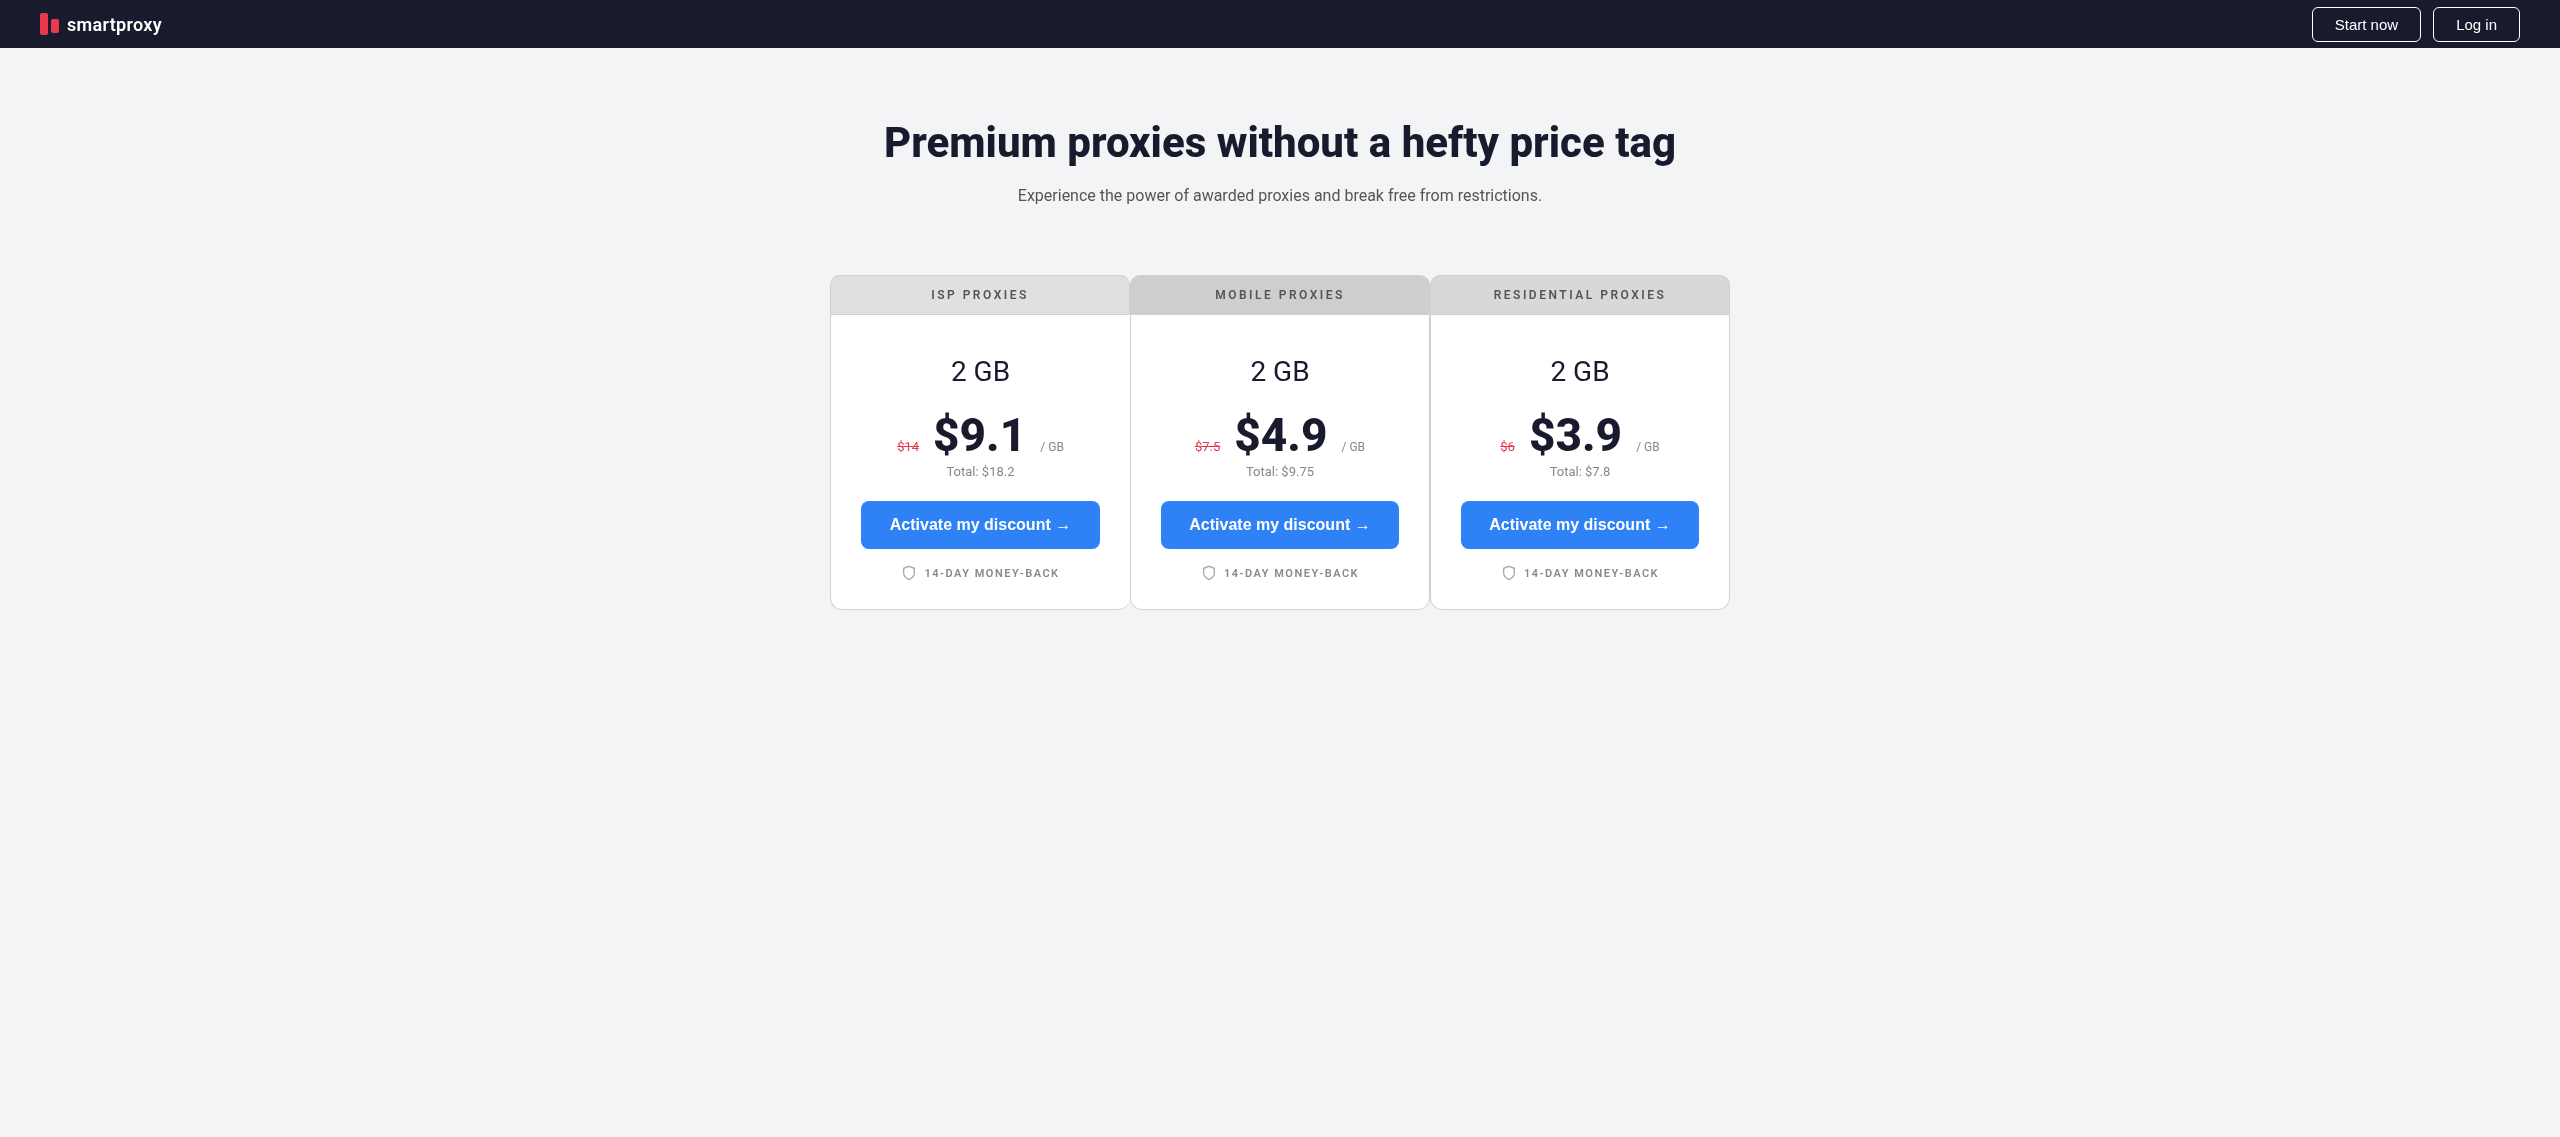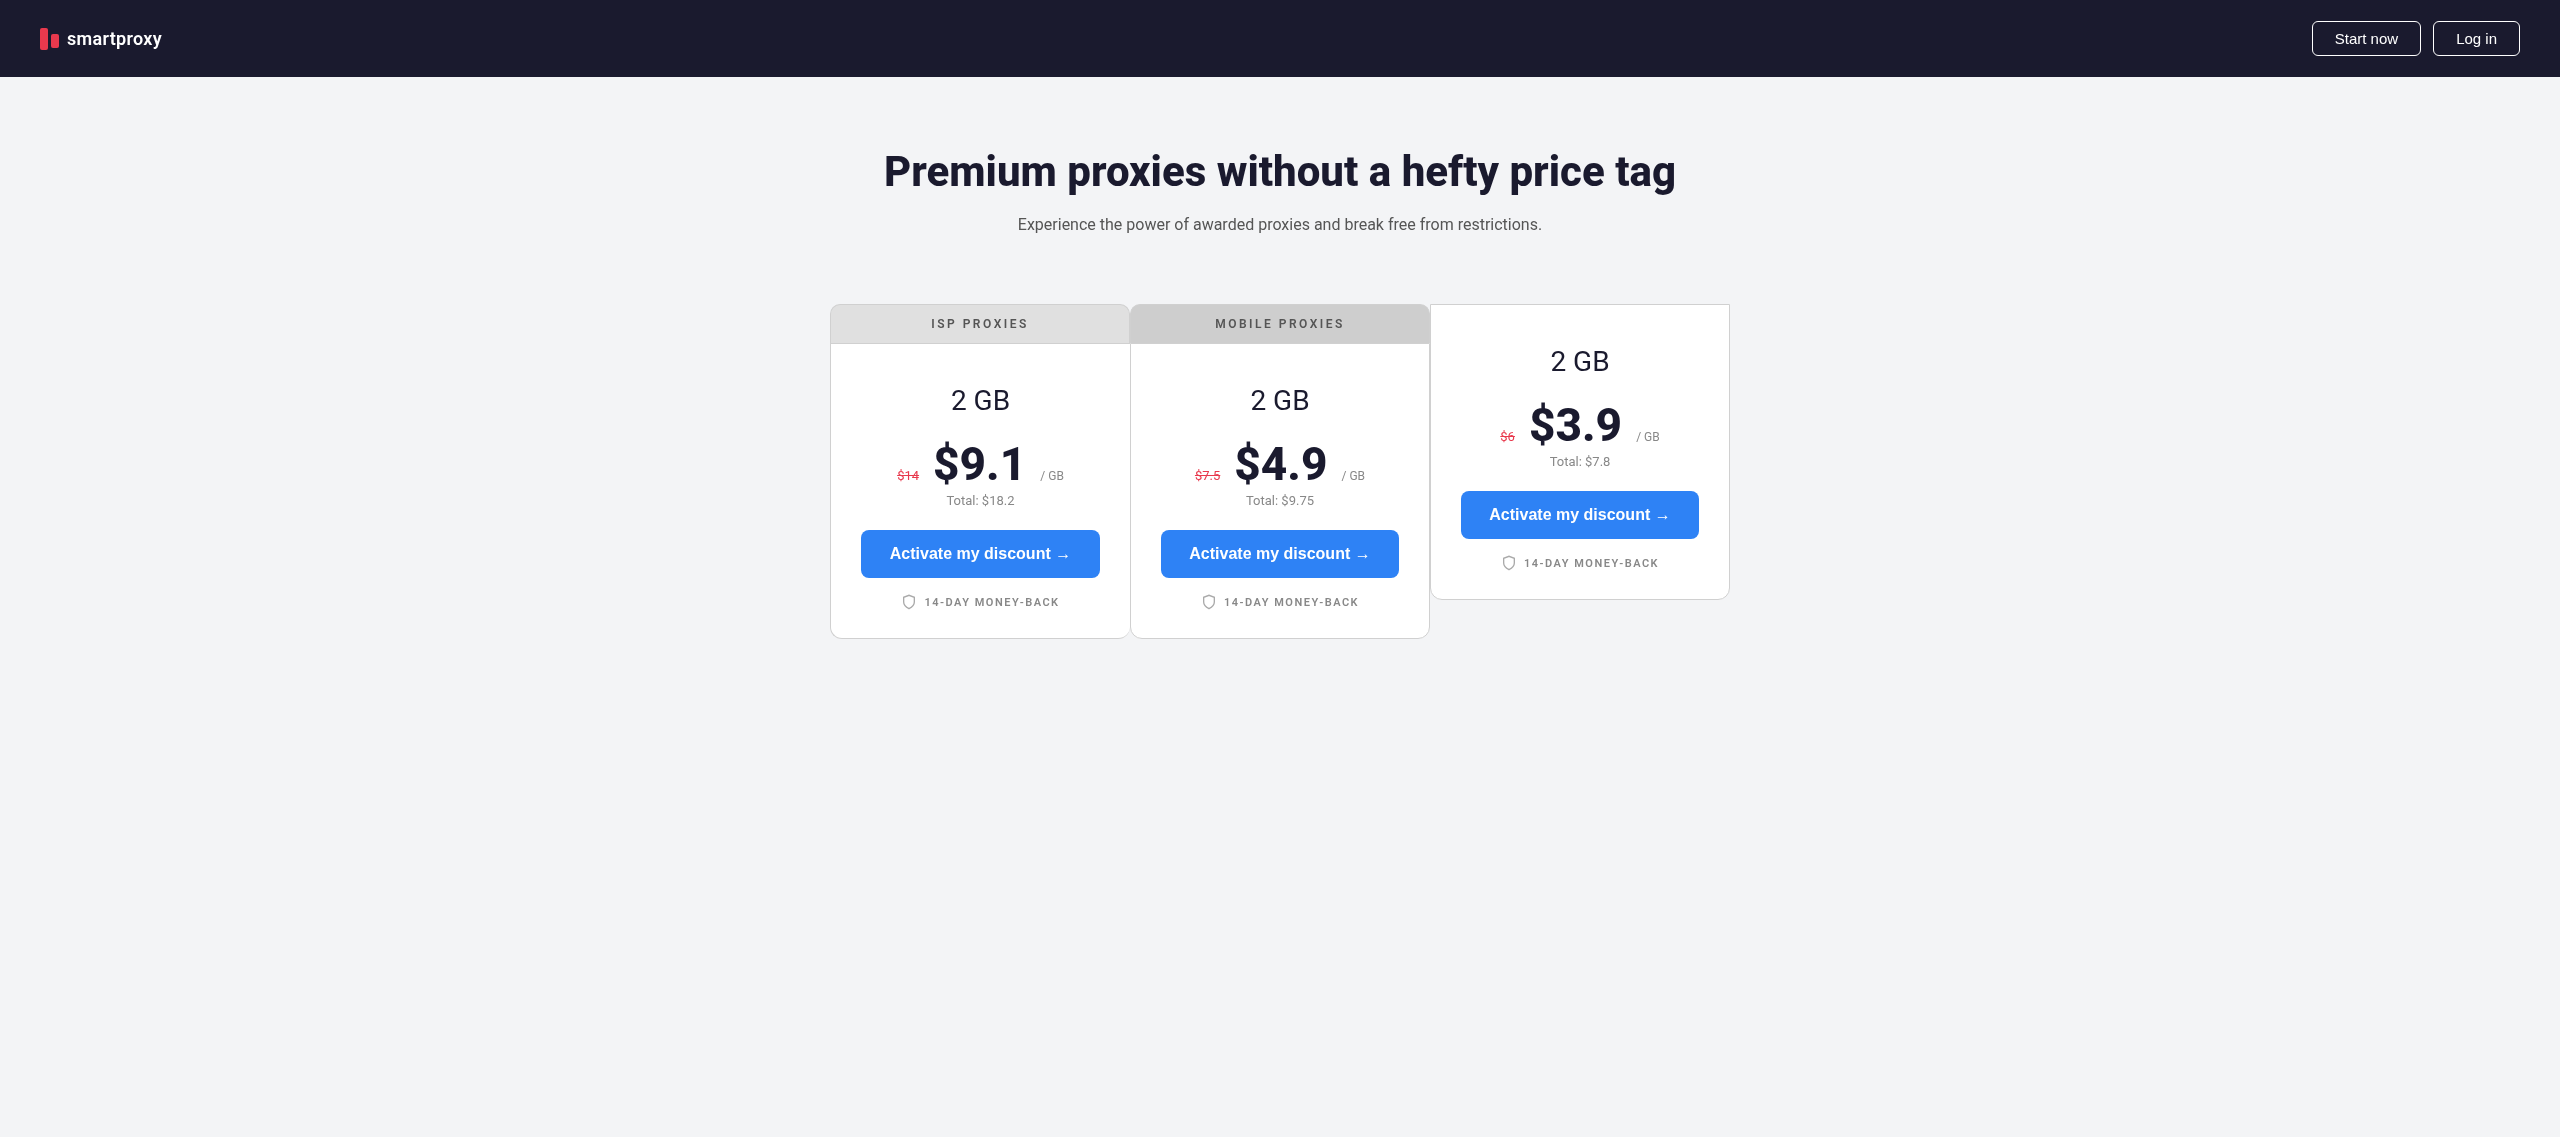--- a/index.html
+++ b/index.html
@@ -14,21 +14,21 @@
       min-height: 100vh;
     }
 
     
     .navbar {
       background-color: #1a1a2e;
       display: flex;
       align-items: center;
       justify-content: space-between;
       padding: 16px 40px;
-      height: 77px;
+      height: 48px;
     }
 
     .navbar-brand {
       display: flex;
       align-items: center;
       gap: 8px;
     }
 
     .logo-icon {
       display: flex;
@@ -309,20 +309,23 @@
       <div class="money-back">
         <svg class="shield-icon" viewBox="0 0 24 24" fill="none" stroke="currentColor" stroke-width="2">
           <path d="M12 22s8-4 8-10V5l-8-3-8 3v7c0 6 8 10 8 10z"></path>
         </svg>
         <span>14-DAY MONEY-BACK</span>
       </div>
     </div>
   </div>
 
   <div class="pricing-card-wrapper">
+    <div class="card-tab card-tab-residential">
+      <span>RESIDENTIAL PROXIES</span>
+    </div>
     <div class="pricing-card">
       <div class="card-gb">2 GB</div>
       <div class="price-row">
         <span class="old-price">$6</span>
         <span class="new-price">$3.9</span>
         <span class="per-gb">/ GB</span>
       </div>
       <div class="total-price">Total: $7.8</div>
       <button class="btn-activate">Activate my discount →</button>
       <div class="money-back">

